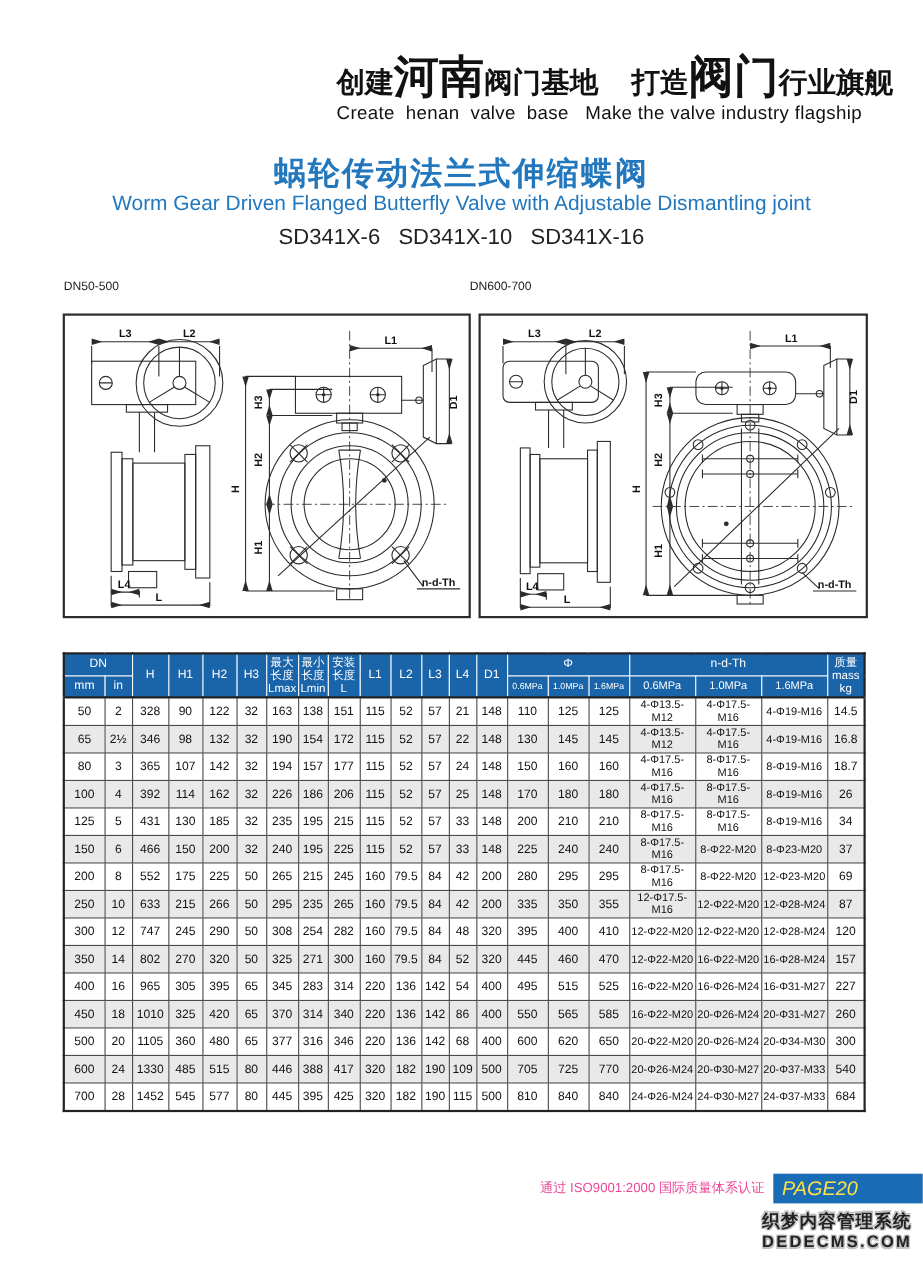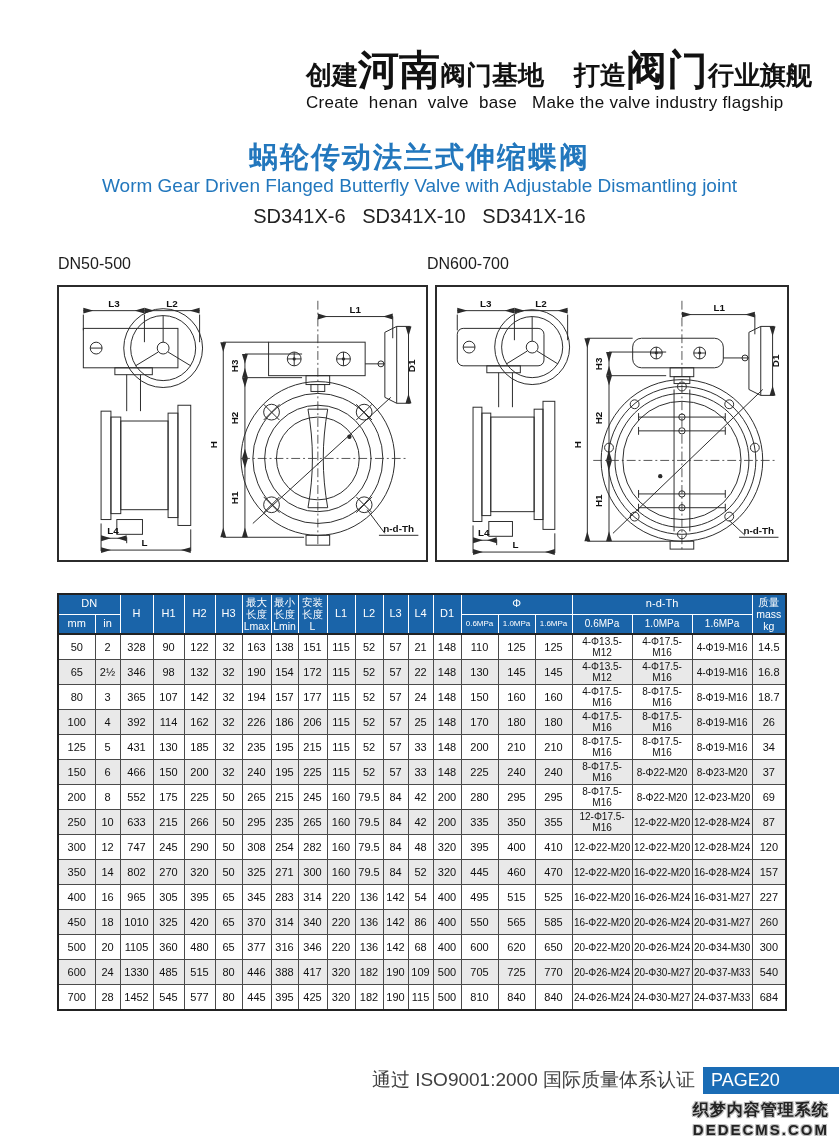--- a/index.html
+++ b/index.html
@@ -16,21 +16,21 @@
 
   
   .title-cn{position:absolute;top:138px;left:0;width:100%;text-align:center;
             font-size:29px;font-weight:bold;color:#2277bd;letter-spacing:2px;}
   .title-en{position:absolute;top:175px;left:0;width:100%;text-align:center;
             font-size:19px;color:#2277bd;}
   .models{position:absolute;top:205px;left:0;width:100%;text-align:center;
           font-size:20px;color:#222;white-space:pre;}
 
   
-  .cap{position:absolute;font-size:16px;color:#1c1c1c;}
+  .cap{position:absolute;font-size:11px;color:#1c1c1c;}
   .cap-left{top:255px;left:58px;}
   .cap-right{top:255px;left:427px;}
   .draw{position:absolute;top:285px;border:2px solid #2b2b2b;background:#fff;}
   .draw-left{left:57px;width:367px;height:273px;}
   .draw-right{left:435px;width:350px;height:273px;}
   .draw svg{display:block;}
   .draw line,.draw path,.draw rect,.draw circle,.draw polygon{stroke:#2b2b2b;fill:none;stroke-width:1;}
   .draw .cl{stroke-dasharray:9 3 2 3;stroke-width:.8;}
   .draw .fillb{fill:#2b2b2b;stroke:none;}
   .draw text{fill:#111;stroke:none;font:bold 10px "Liberation Sans",sans-serif;}
@@ -50,23 +50,23 @@
   table.spec td.ndth{font-size:10px;}
   col.c-mm{width:37px}col.c-in{width:25px}col.c-h{width:33px}col.c-h1{width:31px}
   col.c-h2{width:31px}col.c-h3{width:27px}col.c-lmax{width:29px}col.c-lmin{width:27px}
   col.c-l{width:29px}col.c-l1{width:28px}col.c-l2{width:28px}col.c-l3{width:25px}
   col.c-l4{width:25px}col.c-d1{width:28px}col.c-p{width:37px}col.c-n{width:60px}
   col.c-mass{width:34px}
 
   
   .footer{position:absolute;top:1066px;left:0;width:839px;height:28px;
           display:flex;align-items:center;justify-content:flex-end;}
-  .cert{font-size:19px;color:#404040;margin-right:8px;}
-  .pagebox{width:136px;height:27px;background:#1a6cb5;color:#ffffff;font-size:18px;
-           display:flex;align-items:center;padding-left:8px;box-sizing:border-box;}
+  .cert{font-size:12px;color:#ec4899;margin-right:8px;}
+  .pagebox{width:136px;height:27px;background:#1a6cb5;color:#fde047;font-size:18px;
+           display:flex;align-items:center;padding-left:8px;box-sizing:border-box;font-style:italic;}
 
   
   .wm{position:absolute;top:1100px;right:10px;font-weight:bold;color:#222;
       text-shadow:1px 1px 0 #c0c0c0,-1px -1px 0 #c0c0c0,1px -1px 0 #c0c0c0,-1px 1px 0 #c0c0c0;}
   .wm-l1{font-size:16px;letter-spacing:1px;}
   .wm-l2{font-size:15px;letter-spacing:2px;}
 </style>
 </head>
 <body>
 

